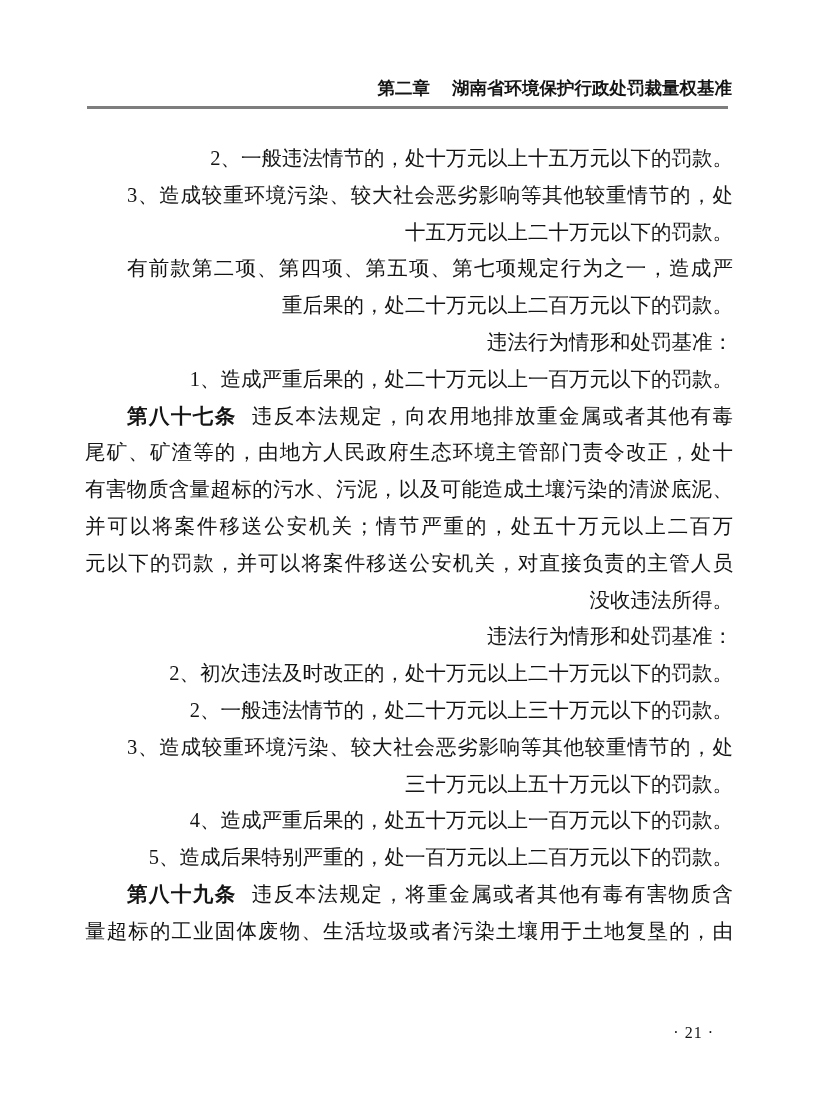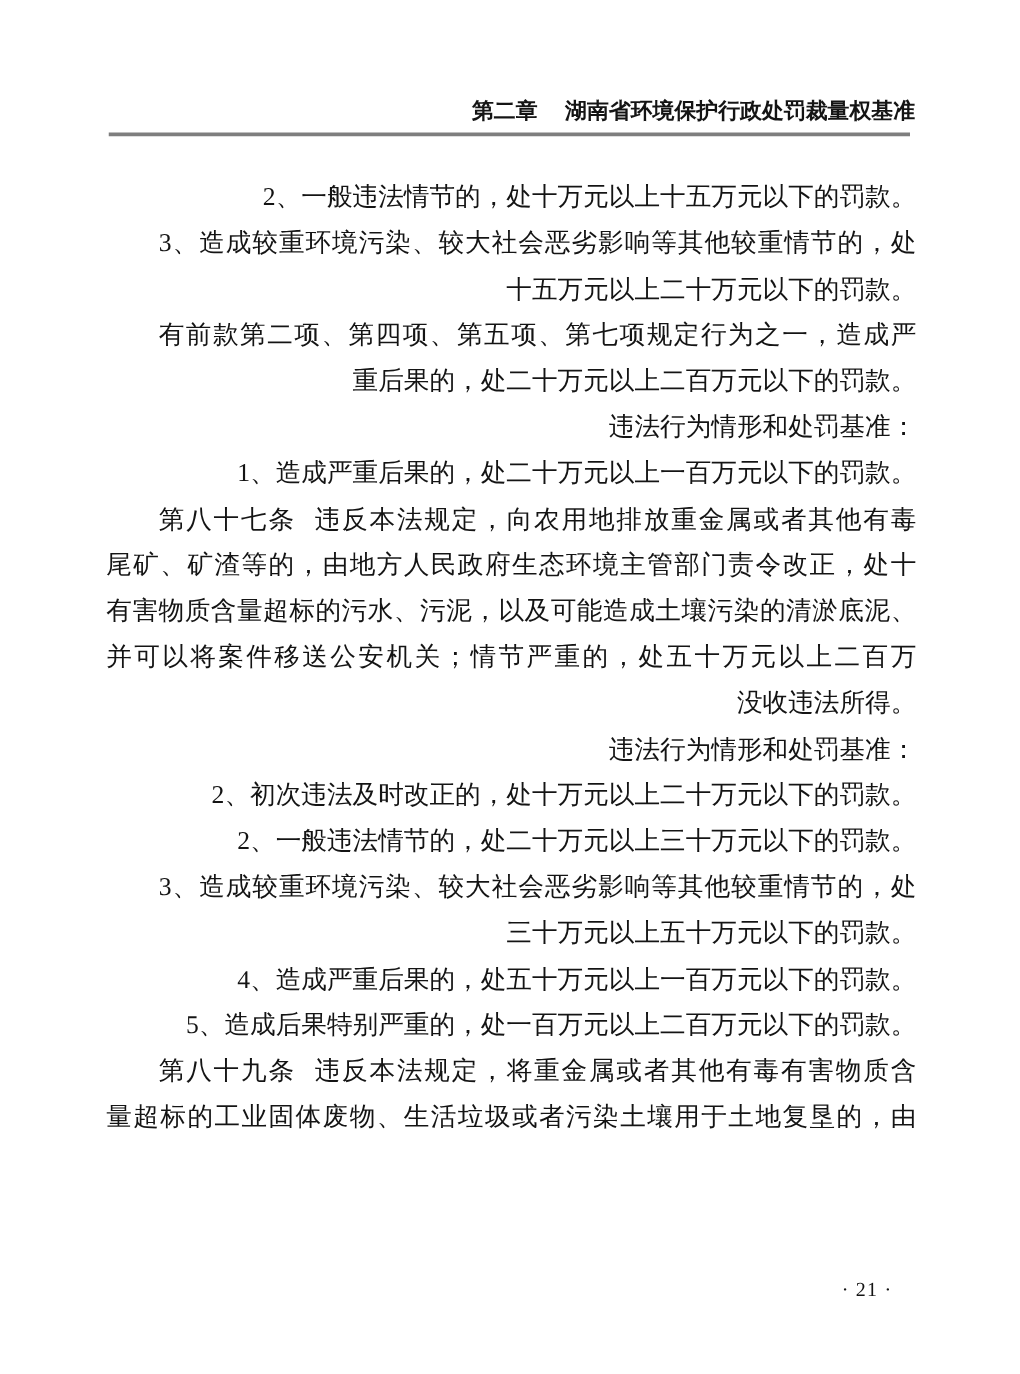--- a/index.html
+++ b/index.html
@@ -49,21 +49,21 @@
     text-align: right;
   }
   .line.indent {
     text-indent: 42px;
   }
   .line.fill {
     text-align: justify;
     text-align-last: justify;
   }
   .prefix {
-    font-weight: 400;
+    font-weight: 700;
     margin-right: 15px;
   }
   .page-number {
     position: absolute;
     top: 1024px;
     right: 102px;
     font-size: 16px;
     font-weight: 400;
     letter-spacing: 1px;
     color: #141414;
@@ -83,20 +83,21 @@
     <div class="line indent fill">3、造成较重环境污染、较大社会恶劣影响等其他较重情节的，处</div>
     <div class="line">十五万元以上二十万元以下的罚款。</div>
     <div class="line indent fill">有前款第二项、第四项、第五项、第七项规定行为之一，造成严</div>
     <div class="line">重后果的，处二十万元以上二百万元以下的罚款。</div>
     <div class="line indent">违法行为情形和处罚基准：</div>
     <div class="line indent">1、造成严重后果的，处二十万元以上一百万元以下的罚款。</div>
     <div class="line indent fill"><span class="prefix">第八十七条</span><span>违反本法规定，向农用地排放重金属或者其他有毒</span></div>
     <div class="line fill">尾矿、矿渣等的，由地方人民政府生态环境主管部门责令改正，处十</div>
     <div class="line fill">有害物质含量超标的污水、污泥，以及可能造成土壤污染的清淤底泥、</div>
     <div class="line fill">并可以将案件移送公安机关；情节严重的，处五十万元以上二百万</div>
+    <div class="line fill">元以下的罚款，并可以将案件移送公安机关，对直接负责的主管人员</div>
     <div class="line">没收违法所得。</div>
     <div class="line indent">违法行为情形和处罚基准：</div>
     <div class="line indent">2、初次违法及时改正的，处十万元以上二十万元以下的罚款。</div>
     <div class="line indent">2、一般违法情节的，处二十万元以上三十万元以下的罚款。</div>
     <div class="line indent fill">3、造成较重环境污染、较大社会恶劣影响等其他较重情节的，处</div>
     <div class="line">三十万元以上五十万元以下的罚款。</div>
     <div class="line indent">4、造成严重后果的，处五十万元以上一百万元以下的罚款。</div>
     <div class="line indent">5、造成后果特别严重的，处一百万元以上二百万元以下的罚款。</div>
     <div class="line indent fill"><span class="prefix">第八十九条</span><span>违反本法规定，将重金属或者其他有毒有害物质含</span></div>
     <div class="line fill">量超标的工业固体废物、生活垃圾或者污染土壤用于土地复垦的，由</div>

